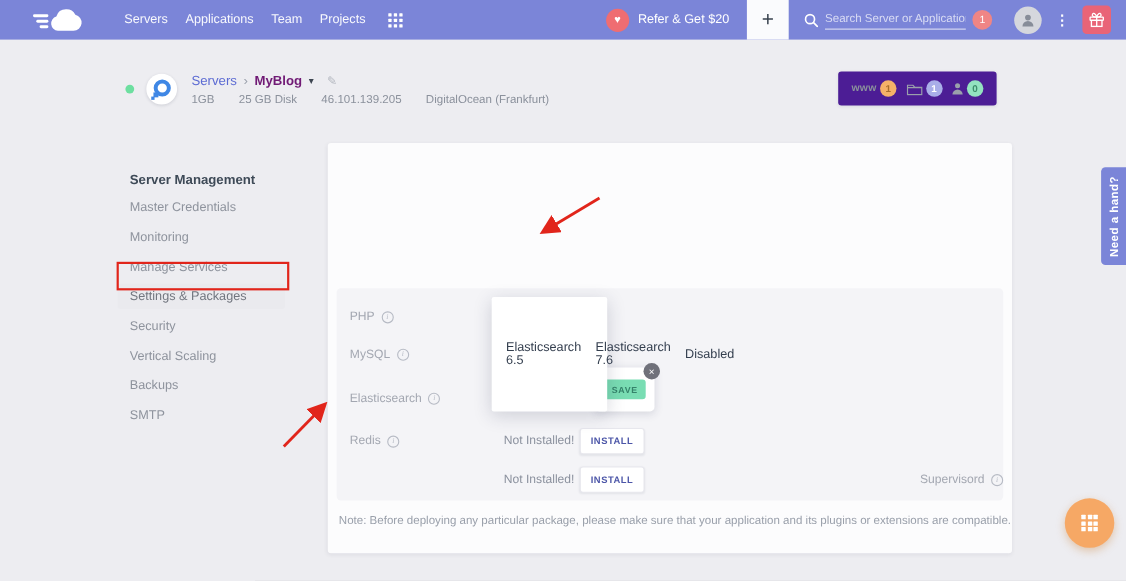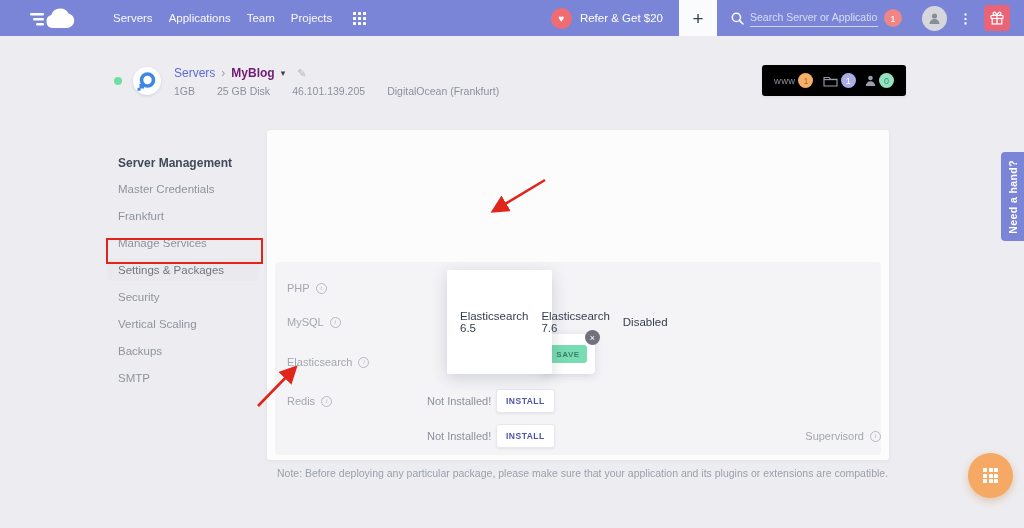--- a/index.html
+++ b/index.html
@@ -31,37 +31,37 @@
   .sdot { position:absolute; left:114px; top:77px; width:8px; height:8px; border-radius:50%; background:#6ddfa0; }
   .do-circle { position:absolute; left:133px; top:67px; width:28px; height:28px; border-radius:50%; background:#fff; box-shadow:0 1px 3px rgba(30,35,60,.15); display:flex; align-items:center; justify-content:center; }
   .crumb-row1 { position:absolute; left:174px; top:66px; display:flex; align-items:center; gap:6px; font-size:12px; }
   .crumb-root { color:#5c6bd3; cursor:pointer; }
   .crumb-sep { color:#9aa0ab; }
   .crumb-cur { color:#701a75; font-weight:bold; }
   .caret { color:#3d4550; font-size:9px; cursor:pointer; }
   .pencil { color:#b3b7bf; font-size:11px; cursor:pointer; margin-left:6px; }
   .crumb-row2 { position:absolute; left:174px; top:85px; display:flex; font-size:10.5px; color:#8b919c; }
   .crumb-row2 span { margin-right:22px; }
-  .hdr-badges { position:absolute; left:762px; top:65px; width:144px; height:31px; background:#000000; border-radius:3px; box-shadow:0 1px 3px rgba(30,35,60,.08); display:flex; align-items:center; justify-content:space-between; padding:0 12px; }
+  .hdr-badges { position:absolute; left:762px; top:65px; width:144px; height:31px; background:#4c1d95; border-radius:3px; box-shadow:0 1px 3px rgba(30,35,60,.08); display:flex; align-items:center; justify-content:space-between; padding:0 12px;font-weight:bold; }
   .hb { display:flex; align-items:center; gap:3px; cursor:pointer; }
   .hb-label { font-size:9.5px; color:#8b919c; letter-spacing:.3px; }
   .cnt { width:15px; height:15px; border-radius:50%; font-size:9px; color:#fff; display:flex; align-items:center; justify-content:center; }
   .cnt.orange { background:#f5b168; color:#a96e2a; }
   .cnt.purple { background:#a9aee8; color:#fff; }
   .cnt.green  { background:#93e2c0; color:#3e8f6c; }
 
   
   .sidebar { position:absolute; left:107px; top:131px; width:165px;margin-top:20px; }
   .sb-title { font-size:12px; font-weight:bold; color:#3e4a57; padding-left:11px; height:24px; display:flex; align-items:center; }
   .sb-item { height:27px; display:flex; align-items:center; padding-left:11px; font-size:11.5px; color:#8e939d; cursor:pointer; }
   .sb-item.active { background:#eaeaee; border-radius:3px; color:#72767f; width:152px; height:23px; margin:2px 0; }
   .red-box { position:absolute; left:106px; top:238px; width:157px; height:26px; border:2px solid #e1251b; z-index:40; pointer-events:none; }
 
   
-  .panel { position:absolute; left:267px; top:130px; width:622px; height:330px; background:#fcfcfd; border-radius:3px; box-shadow:0 1px 4px rgba(30,35,60,.07); }
+  .panel { position:absolute; left:298px; top:130px; width:622px; height:373px; background:#fcfcfd; border-radius:3px; box-shadow:0 1px 4px rgba(30,35,60,.07); }
   .p-title { position:absolute; left:10px; top:147px; font-size:12.5px; font-weight:bold; color:#6a76da; letter-spacing:.4px; }
   .p-sub { position:absolute; left:10px; top:168px; font-size:11px; color:#9aa0ab; }
   .help { position:absolute; right:18px; top:147px; width:15px; height:15px; border-radius:50%; background:#c9ced7; color:#fdfdfe; font-size:10px; font-weight:bold; display:flex; align-items:center; justify-content:center; cursor:pointer; }
   .tabs { position:absolute; left:17px; top:218px; display:flex; gap:19px; font-size:11px; letter-spacing:.6px; color:#5a6371; }
   .tab { cursor:pointer; position:relative; padding-bottom:8px; }
   .tab.active { color:#6a76da; }
   .tab.active::after { content:""; position:absolute; left:-5px; right:-5px; bottom:-1px; height:2px; background:#8d97e8; }
   .inner { position:absolute; left:8px; top:132px; width:606px; height:193px; background:#f4f4f7; border-radius:4px; }
   .prow { position:absolute; left:0; right:0; height:24px; display:flex; align-items:center; padding-left:12px; }
   .plabel { font-size:11px; color:#a3a7b1; margin-right:6px; }
@@ -196,21 +196,21 @@
             <path d="M0.8 11a4.7 4.7 0 0 1 9.4 0z" fill="#9aa0ab"></path>
           </svg>
       </span>
       <span class="cnt green">0</span>
     </div>
   </div>
 
   <aside class="sidebar">
     <div class="sb-title">Server Management</div>
     <div class="sb-item">Master Credentials</div>
-    <div class="sb-item">Frankfurt</div>
+    <div class="sb-item">Monitoring</div>
     <div class="sb-item">Manage Services</div>
     <div class="sb-item active">Settings &amp; Packages</div>
     <div class="sb-item">Security</div>
     <div class="sb-item">Vertical Scaling</div>
     <div class="sb-item">Backups</div>
     <div class="sb-item">SMTP</div>
   </aside>
   <div class="red-box"></div>
 
   <main class="panel">

